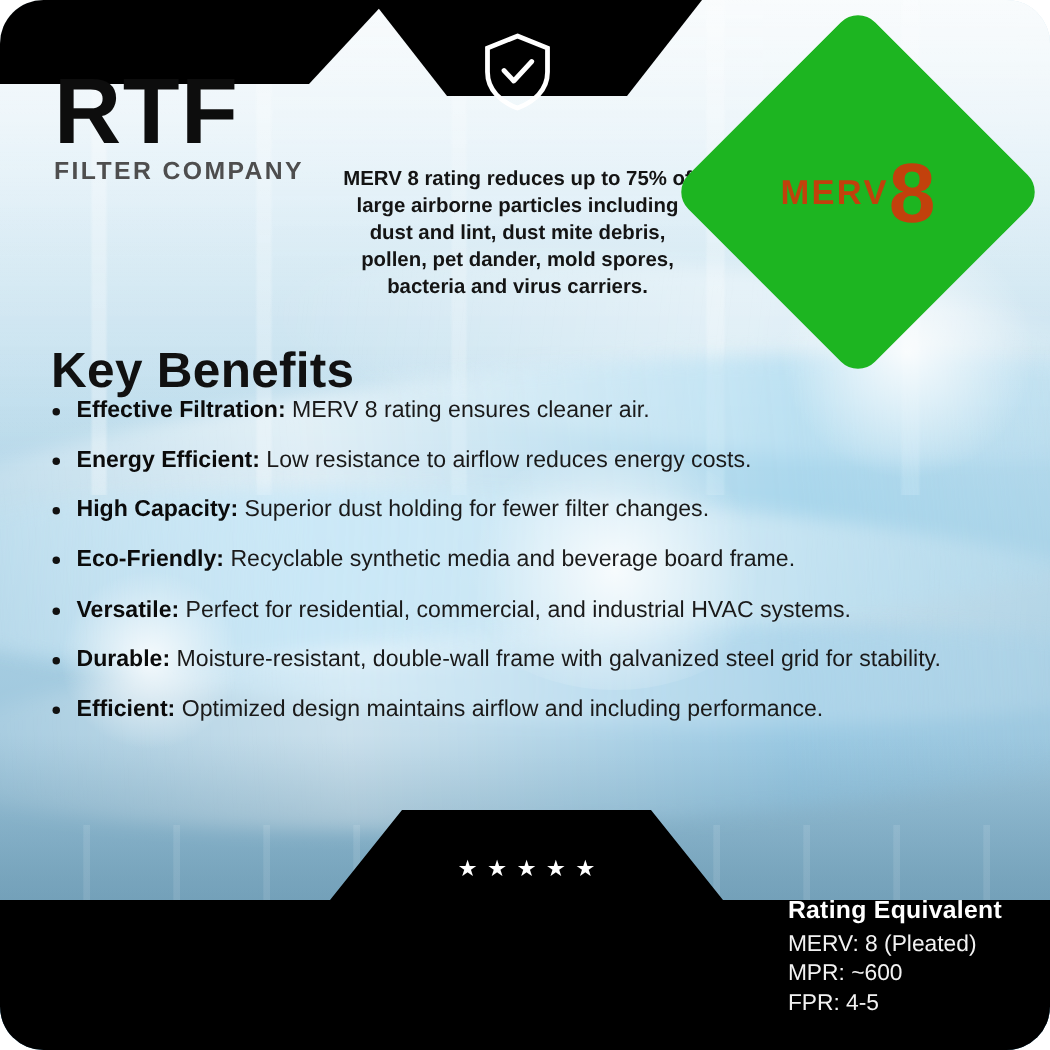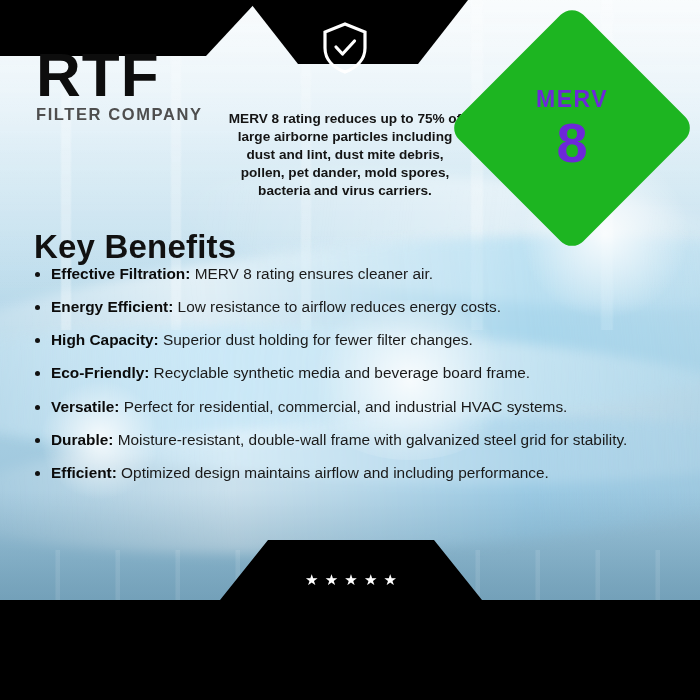--- a/index.html
+++ b/index.html
@@ -7,20 +7,21 @@
     padding: 0;
     background: #fff;
   }
   #page {
     position: relative;
     width: 700px;
     height: 700px;
     overflow: hidden;
     font-family: "Liberation Sans", sans-serif;
     background: #cfe4ef;
+    border-radius: 29px;
   }
 
   
   .bg {
     position: absolute;
     inset: 0;
     background:
       linear-gradient(180deg, rgba(255,255,255,0.55) 0%, rgba(255,255,255,0.12) 22%, rgba(255,255,255,0.0) 45%),
       linear-gradient(180deg, #e8f3f8 0%, #d4e9f4 18%, #bcdcec 38%, #a8cfe3 58%, #9ec6dc 72%, #86b4cc 88%, #6f9fb8 100%);
   }
@@ -150,24 +151,24 @@
     width: 176px; height: 176px;
     background: #1db521;
     transform: rotate(45deg);
     border-radius: 16px;
   }
   .badge-inner {
     position: absolute;
     left: 484px; top: 40px;
     width: 176px; height: 176px;
     display: flex;
-    flex-direction: column;
+    flex-direction: row;
     align-items: center;
     justify-content: center;
-    color: #6d28d9;
+    color: #c2410c;
   }
   .badge-word {
     font-size: 23px;
     font-weight: 700;
     letter-spacing: 1.5px;
   }
   .badge-num {
     font-size: 56px;
     font-weight: 700;
     line-height: 1;
@@ -298,14 +299,20 @@
     </ul>
 
   <div class="stars" id="stars-row">
       <span class="star">★</span>
       <span class="star">★</span>
       <span class="star">★</span>
       <span class="star">★</span>
       <span class="star">★</span>
     </div>
 
+  <div class="rating">
+    <div class="rating-title">Rating Equivalent</div>
+    <div class="rating-line">MERV: 8 (Pleated)</div>
+    <div class="rating-line">MPR: ~600</div>
+    <div class="rating-line">FPR: 4-5</div>
+  </div>
 
 </div>
 
 </body></html>

